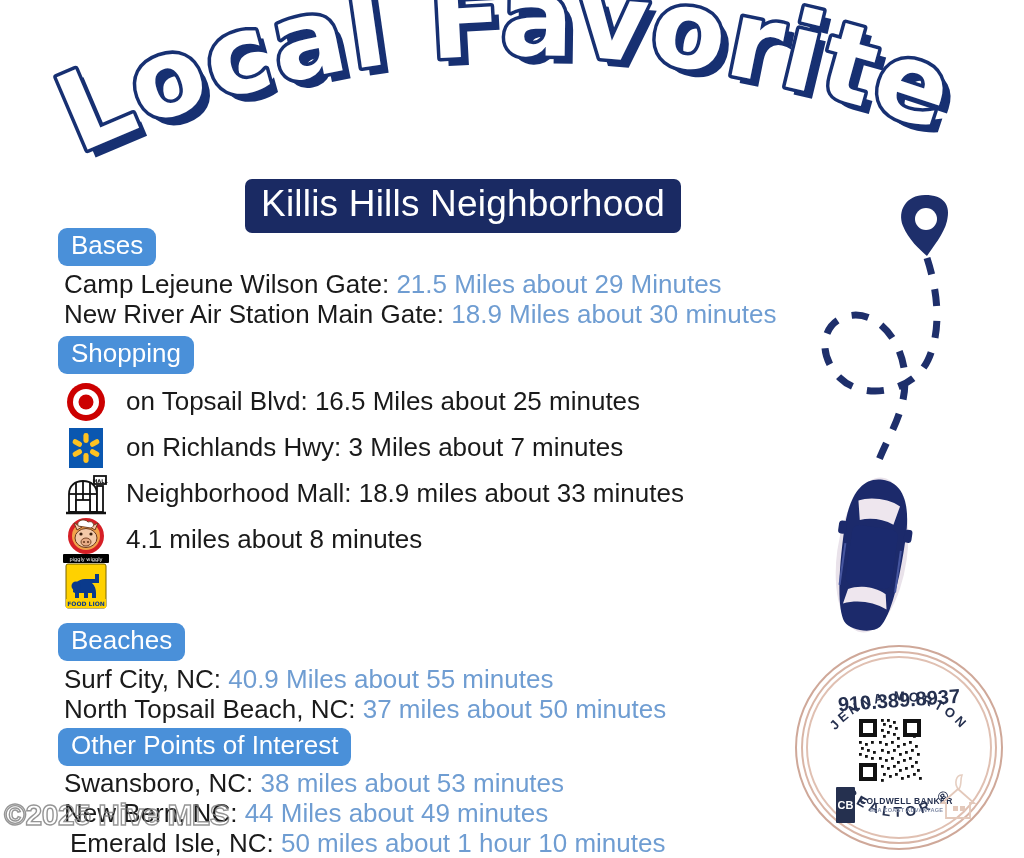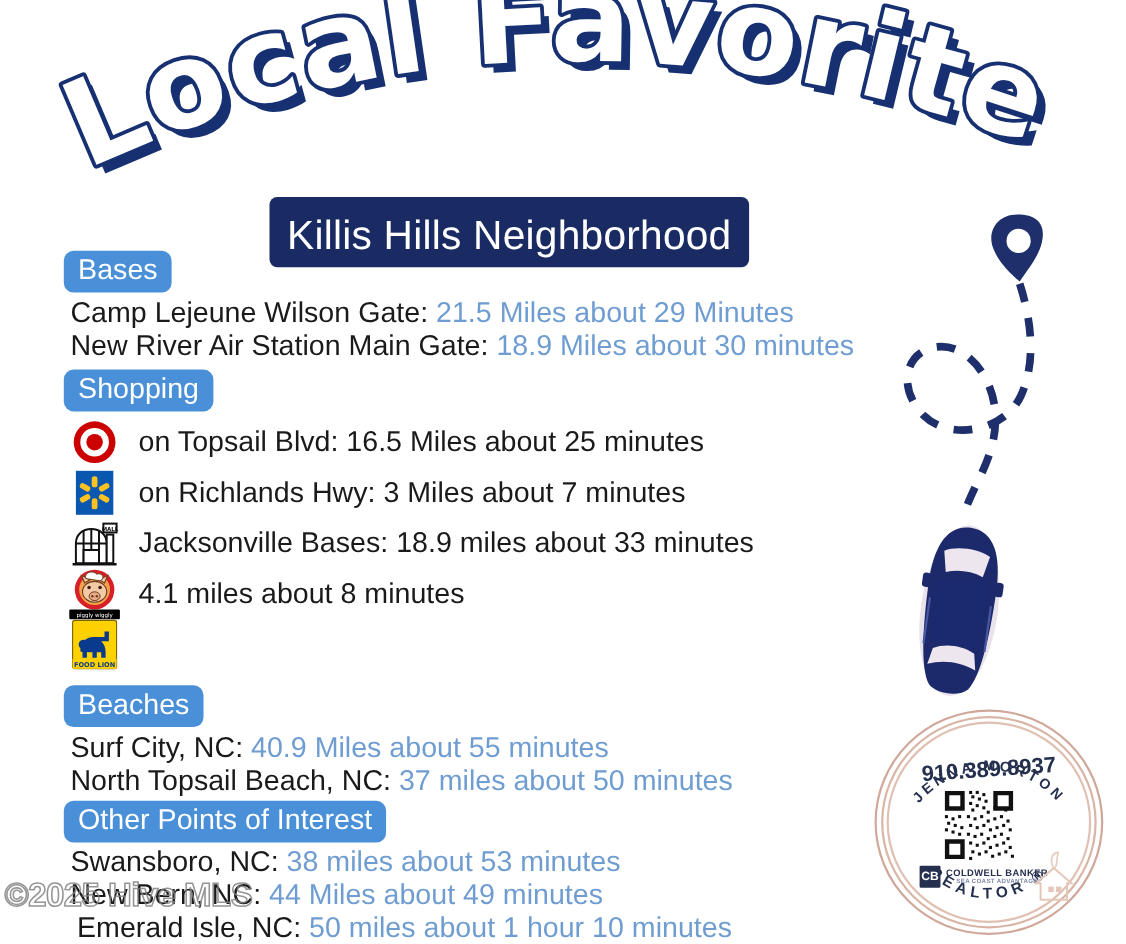--- a/index.html
+++ b/index.html
@@ -43,21 +43,21 @@
   }
 
   
   #subtitle-banner {
     position: absolute;
     left: 245px;
     top: 179px;
     background: #1a2a63;
     color: #ffffff;
     border-radius: 7px;
-    padding: 13px 16px 7px 16px;
+    padding: 3px 16px 7px 16px;
     font-size: 37px;
     font-weight: 400;
     letter-spacing: 0.2px;
     line-height: 1.18;
     white-space: nowrap;
   }
 
   
   #content {
     position: absolute;
@@ -170,21 +170,21 @@
     height: 66px;
   }
   #cb-logo {
     position: absolute;
     left: 41px;
     top: 142px;
     display: flex;
     align-items: center;
   }
   #cb-mark {
-    width: 19px; height: 20px;
+    width: 19px; height: 36px;
     background: #25304f;
     color: #fff;
     font-size: 11px;
     font-weight: bold;
     display: flex;
     align-items: center;
     justify-content: center;
     border-radius: 1px;
   }
   #cb-words {
@@ -344,21 +344,21 @@
               <line x1="6" y1="22" x2="34" y2="22"></line>
               <rect x="13" y="28" width="14" height="12" fill="#ffffff"></rect>
               <rect x="34" y="14" width="6" height="26" fill="#ffffff"></rect>
               <rect x="31" y="4" width="12" height="8" fill="#ffffff"></rect>
               <line x1="3" y1="41" x2="43" y2="41" stroke-width="2.4"></line>
             </g>
             <text x="37" y="10.6" font-size="5" font-family="DejaVu Sans, sans-serif" fill="#111111" text-anchor="middle" font-weight="bold">MALL</text>
           </svg>
         </span>
         <span class="txt">
-          <span class="label">Jacksonville Bases:</span>
+          <span class="label">Neighborhood Mall:</span>
           <span class="value">18.9 miles about 33 minutes</span>
         </span>
       </div>
 
       <div class="icon-row">
         <span class="icon-slot">
           <svg width="50" height="48" viewBox="0 0 50 48">
             <circle cx="25" cy="20" r="18" fill="#d61f26"></circle>
             <circle cx="25" cy="20" r="14" fill="#f2a24a"></circle>
 

